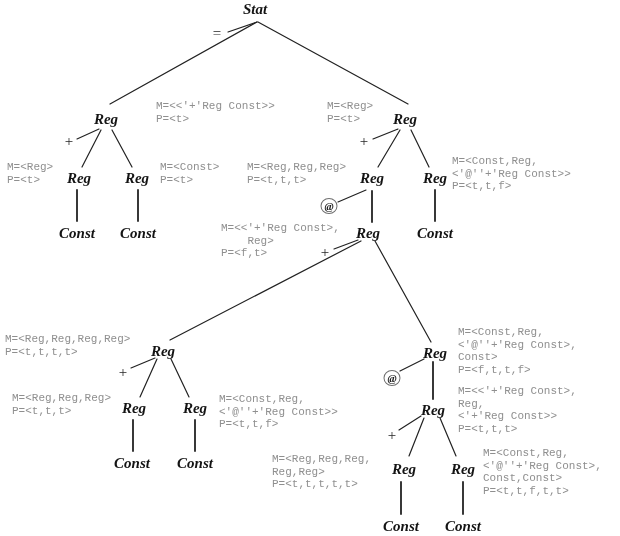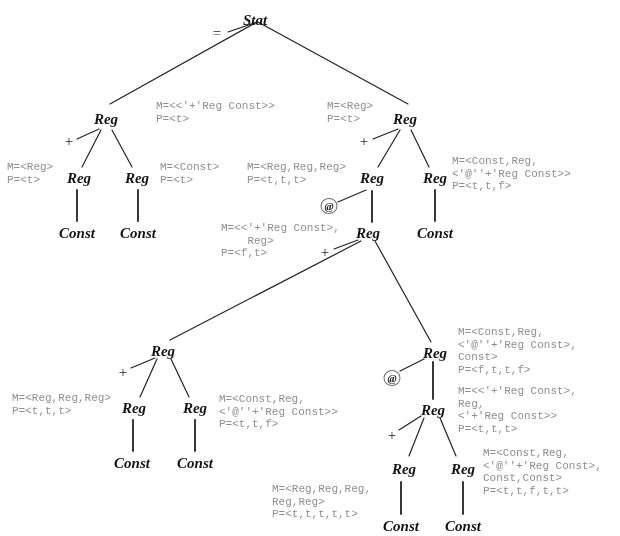--- a/index.html
+++ b/index.html
@@ -67,21 +67,21 @@
 
     <line x1="424" y1="359" x2="400" y2="371"></line>
     <line stroke-width="1.8" x1="433" y1="362" x2="433" y2="399"></line>
     <line x1="421" y1="416" x2="399" y2="430"></line>
     <line x1="424" y1="418" x2="409" y2="456"></line>
     <line x1="440" y1="418" x2="456" y2="456"></line>
     <line stroke-width="1.8" x1="401" y1="482" x2="401" y2="514"></line>
     <line stroke-width="1.8" x1="463" y1="482" x2="463" y2="514"></line>
   </svg>
 
-  <div class="node" style="left:255px; top:20px;text-align:center;">Stat</div>
+  <div class="node" style="left:255px; top:9px;text-align:center;">Stat</div>
   <div class="op" style="left:217px; top:33px;">=</div>
 
   <div class="node" style="left:106px; top:119px;">Reg</div>
   <div class="op" style="left:69px;  top:141px;">+</div>
   <div class="node" style="left:79px;  top:178px;">Reg</div>
   <div class="node" style="left:137px; top:178px;">Reg</div>
   <div class="node" style="left:77px;  top:233px;">Const</div>
   <div class="node" style="left:138px; top:233px;">Const</div>
 
   <div class="node" style="left:405px; top:119px;">Reg</div>
@@ -118,34 +118,36 @@
   <div class="ann" style="left:327px; top:100px;">M=&lt;Reg&gt;
 P=&lt;t&gt;</div>
   <div class="ann" style="left:247px; top:161px;">M=&lt;Reg,Reg,Reg&gt;
 P=&lt;t,t,t&gt;</div>
   <div class="ann" style="left:452px; top:155px;">M=&lt;Const,Reg,
 &lt;'@''+'Reg Const&gt;&gt;
 P=&lt;t,t,f&gt;</div>
   <div class="ann" style="left:221px; top:222px;">M=&lt;&lt;'+'Reg Const&gt;,
     Reg&gt;
 P=&lt;f,t&gt;</div>
+  <div class="ann" style="left:5px;   top:333px;">M=&lt;Reg,Reg,Reg,Reg&gt;
+P=&lt;t,t,t,t&gt;</div>
   <div class="ann" style="left:12px;  top:392px;">M=&lt;Reg,Reg,Reg&gt;
 P=&lt;t,t,t&gt;</div>
   <div class="ann" style="left:219px; top:393px;">M=&lt;Const,Reg,
 &lt;'@''+'Reg Const&gt;&gt;
 P=&lt;t,t,f&gt;</div>
   <div class="ann" style="left:458px; top:326px;">M=&lt;Const,Reg,
 &lt;'@''+'Reg Const&gt;,
 Const&gt;
 P=&lt;f,t,t,f&gt;</div>
   <div class="ann" style="left:458px; top:385px;">M=&lt;&lt;'+'Reg Const&gt;,
 Reg,
 &lt;'+'Reg Const&gt;&gt;
 P=&lt;t,t,t&gt;</div>
-  <div class="ann" style="left:272px; top:453px;margin-top:30px;">M=&lt;Reg,Reg,Reg,
+  <div class="ann" style="left:272px; top:453px;">M=&lt;Reg,Reg,Reg,
 Reg,Reg&gt;
 P=&lt;t,t,t,t,t&gt;</div>
   <div class="ann" style="left:483px; top:447px;">M=&lt;Const,Reg,
 &lt;'@''+'Reg Const&gt;,
 Const,Const&gt;
 P=&lt;t,t,f,t,t&gt;</div>
 
 </div>
 
 </body></html>

